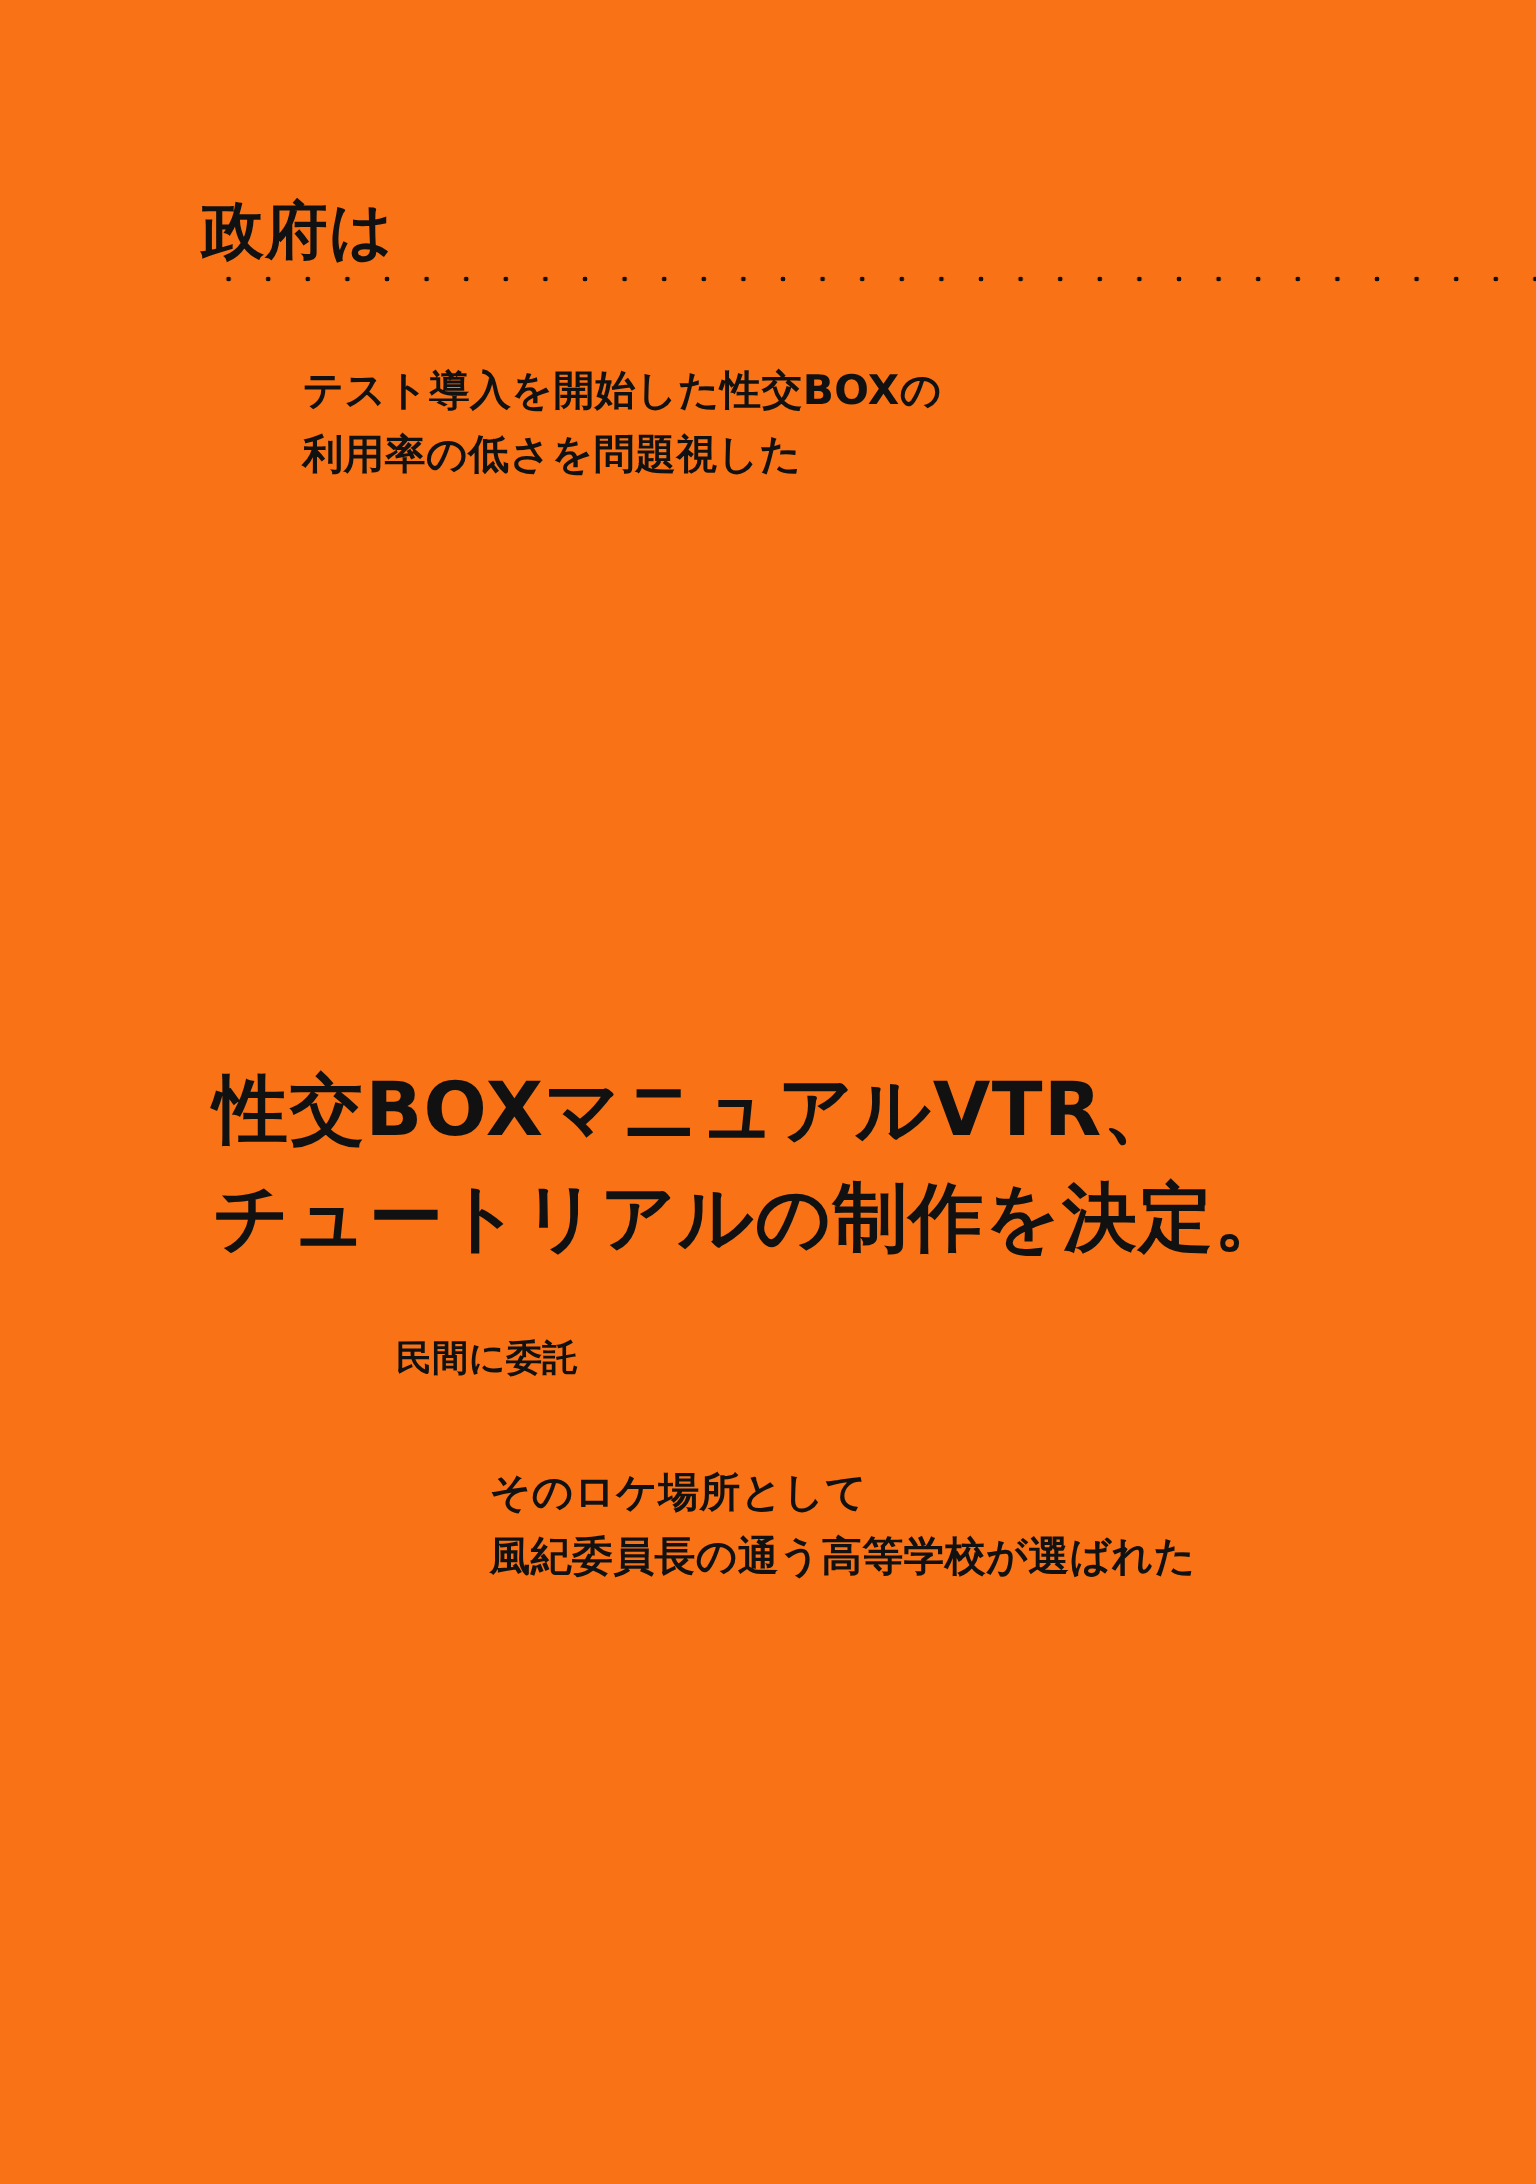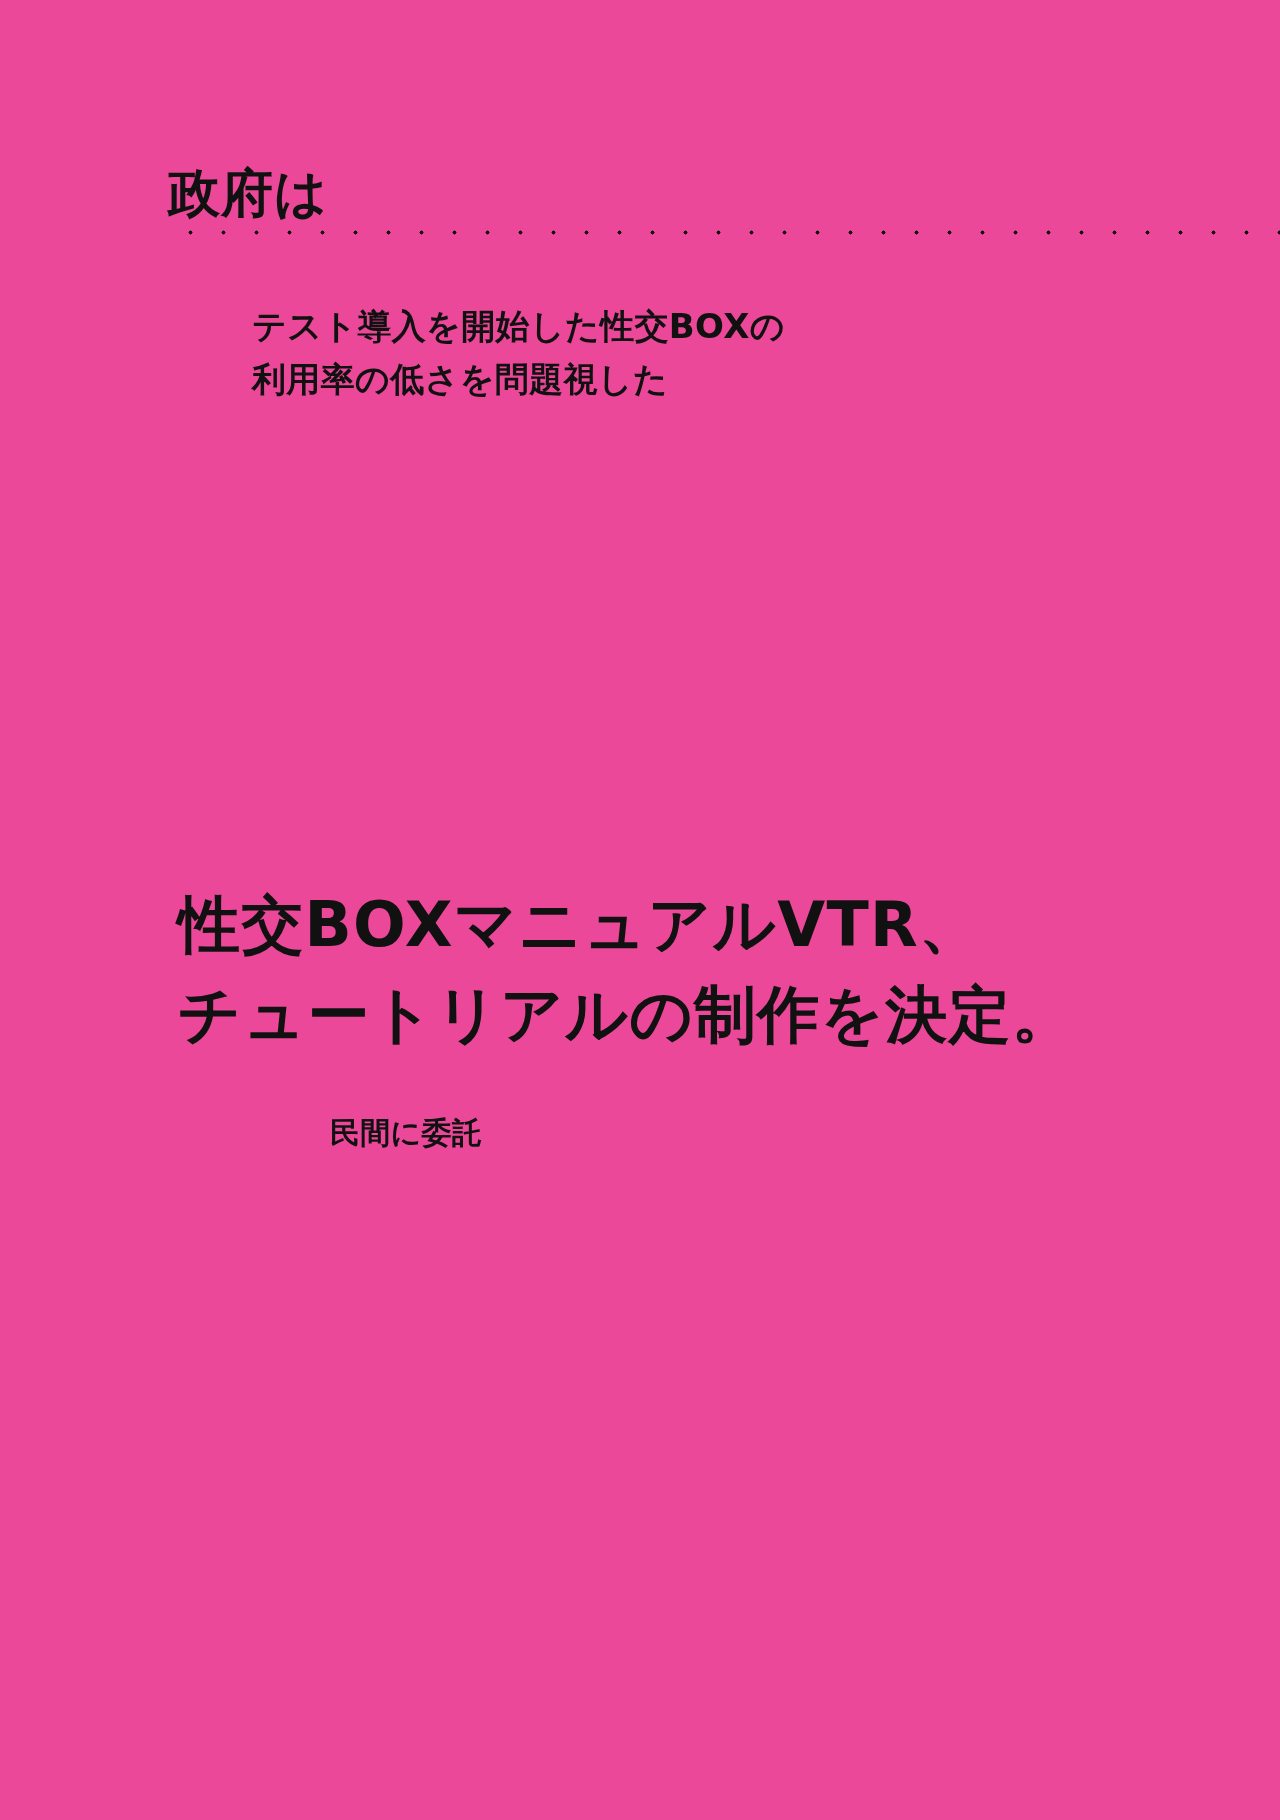--- a/index.html
+++ b/index.html
@@ -12,21 +12,21 @@
     height: 1820px;
     position: relative;
     font-family: "DejaVu Sans", "Liberation Sans", sans-serif;
     color: #111111;
     overflow: hidden;
   }
 
   .page {
     position: absolute;
     inset: 0;
-    background: #ec4899;
+    background: #f97316;
   }
 
   .block {
     position: absolute;
     white-space: pre;
     line-height: 1.35;
     letter-spacing: 0.01em;
   }
 
   
@@ -100,14 +100,16 @@
 利用率の低さを問題視した</div>
 
 
 
 
   <div class="block h-big" id="t-title">性交BOXマニュアルVTR、
 チュートリアルの制作を決定。</div>
 
   <div class="block body-sm" id="t-private">民間に委託</div>
 
+  <div class="block body-md" id="t-location">そのロケ場所として
+風紀委員長の通う高等学校が選ばれた</div>
 
 </div>
 
 </body></html>

